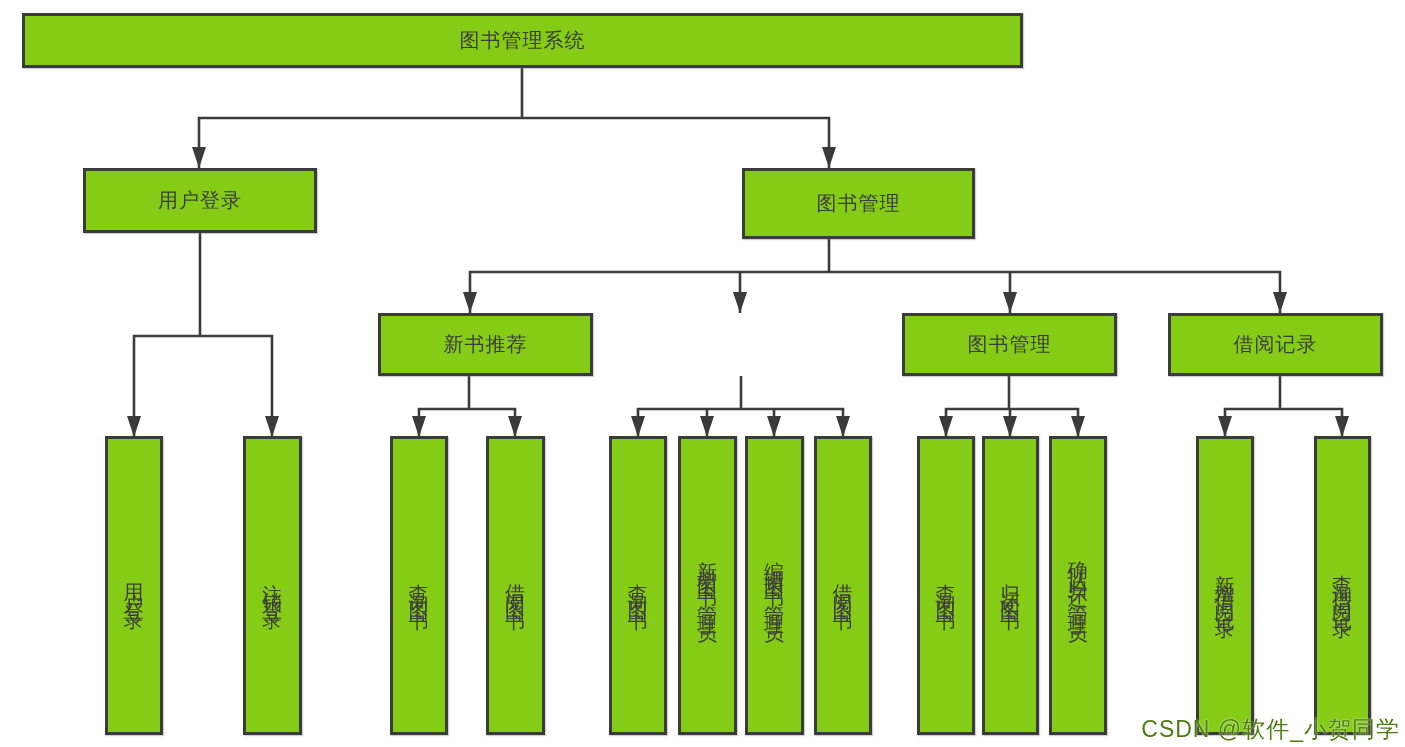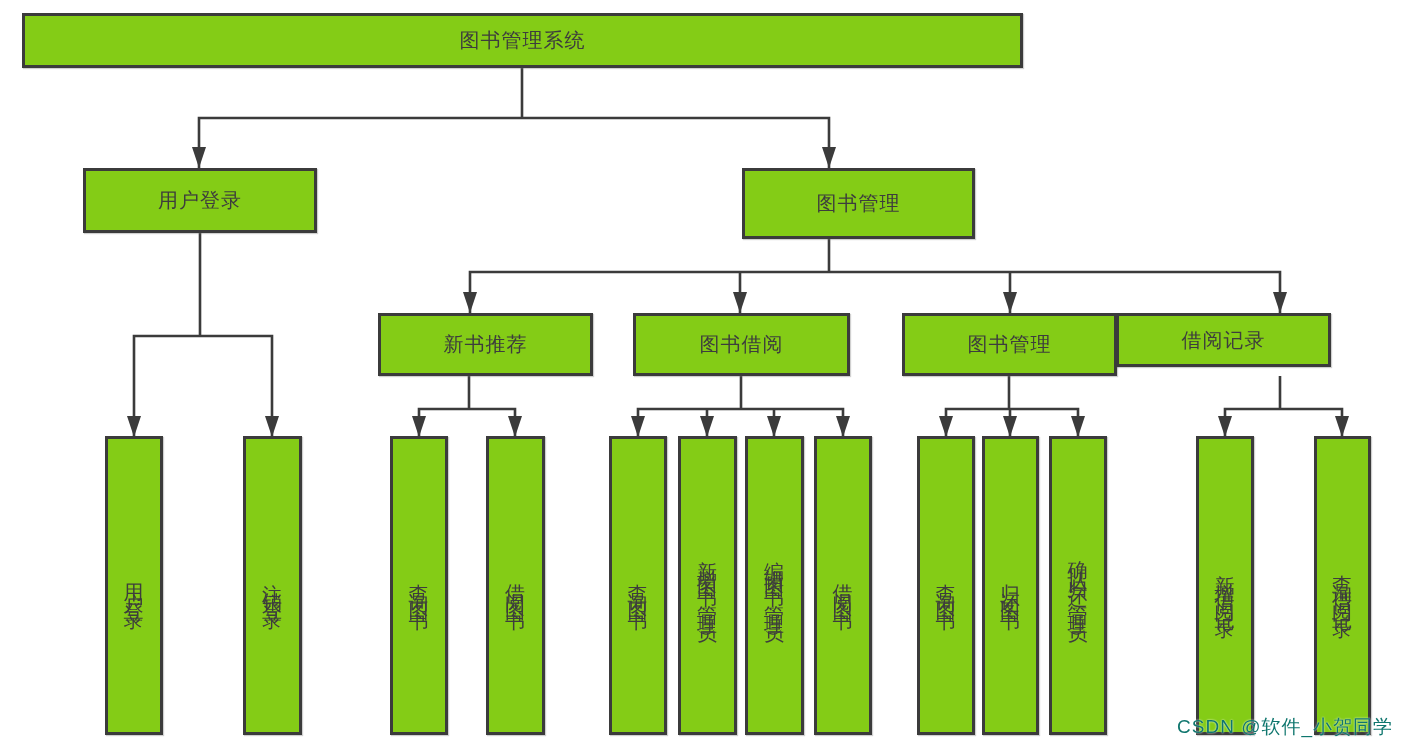--- a/index.html
+++ b/index.html
@@ -28,23 +28,23 @@
   }
   .node.v span{
     writing-mode:vertical-rl;
     text-orientation:mixed;
     font-size:20px;
     letter-spacing:9px;
     line-height:1;
   }
   #watermark{
     position:absolute;
-    top:714px;right:12px;
-    font-size:19px;
-    color:#0f766e;
+    top:714px;right:5px;
+    font-size:23px;
+    color:#4d7c0f;
     letter-spacing:1px;
     z-index:3;
     text-shadow:0 0 2px #ffffff;
     white-space:nowrap;
   }
 </style>
 </head>
 <body>
 
 <div id="canvas">
@@ -92,27 +92,24 @@
   <div class="node h" style="left:83px;top:168px;width:234px;height:65px">
     <span>用户登录</span>
   </div>
   <div class="node h" style="left:742px;top:168px;width:233px;height:71px">
     <span>图书管理</span>
   </div>
 
   <div class="node h" style="left:378px;top:313px;width:215px;height:63px">
     <span>新书推荐</span>
   </div>
-  <div class="node h" style="left:633px;top:313px;width:217px;height:63px">
-    <span>图书借阅</span>
-  </div>
   <div class="node h" style="left:902px;top:313px;width:215px;height:63px">
     <span>图书管理</span>
   </div>
-  <div class="node h" style="left:1116px;top:313px;width:215px;height:54px">
+  <div class="node h" style="left:1168px;top:313px;width:215px;height:63px">
     <span>借阅记录</span>
   </div>
 
   <div class="node v" style="left:105px;top:436px;width:58px;height:299px">
     <span>用户登录</span>
   </div>
   <div class="node v" style="left:243px;top:436px;width:59px;height:299px">
     <span>注销登录</span>
   </div>
 

